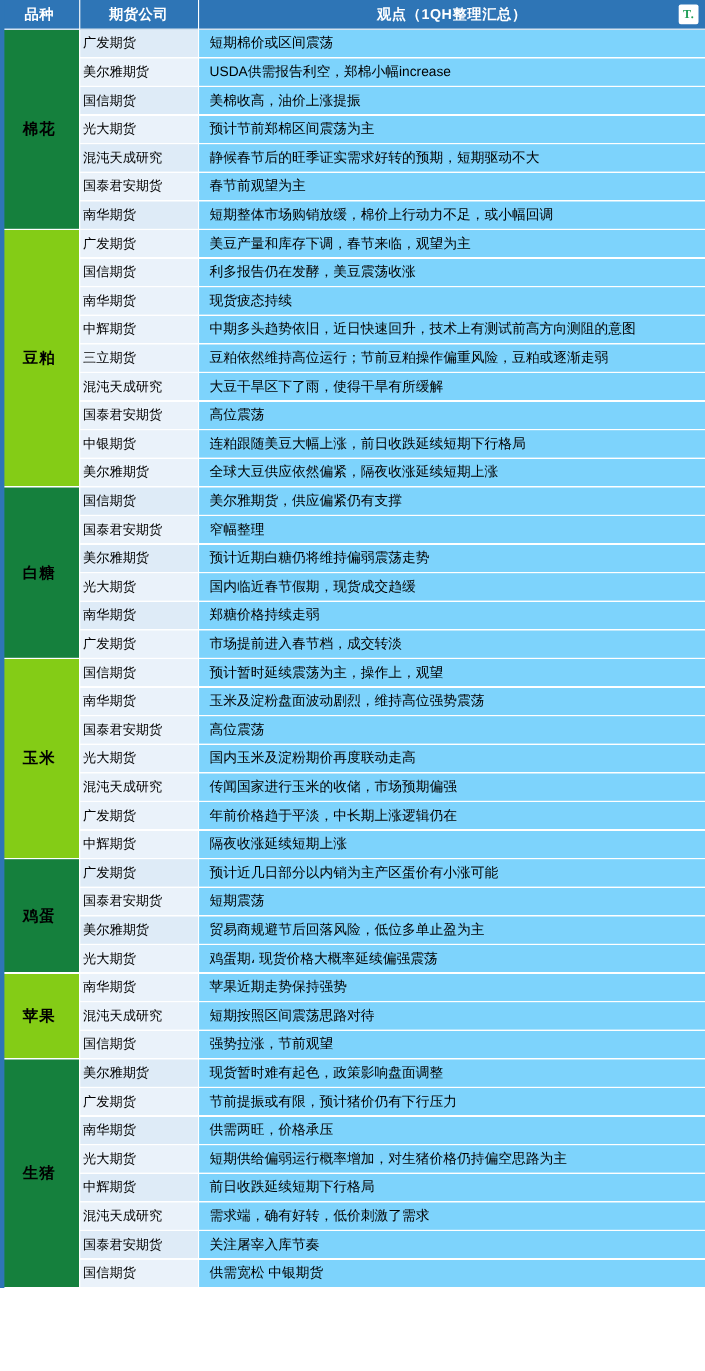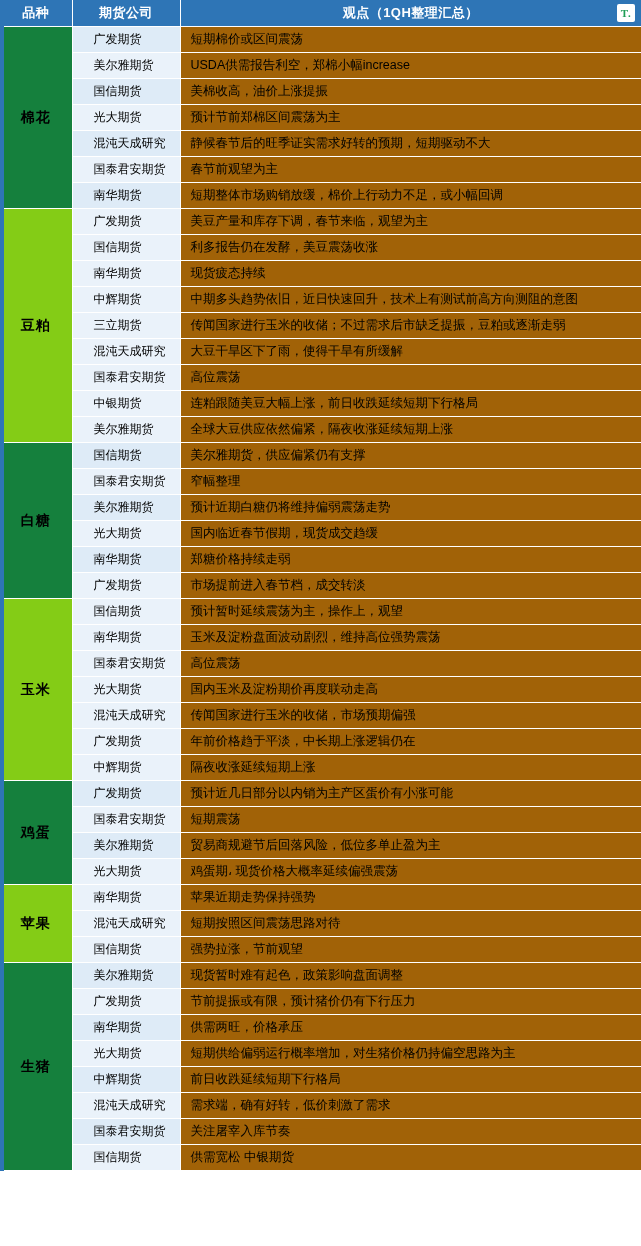--- a/index.html
+++ b/index.html
@@ -76,35 +76,35 @@
   td.variety {
     text-align: center;
     font-size: 14px;
     font-weight: bold;
     letter-spacing: 1px;
     padding: 0 2px;
   }
   td.company {
     text-align: left;
     font-size: 12px;
-    padding-left: 21px;
+    padding-left: 3px;
   }
   td.view {
     text-align: left;
     padding-left: 10px;
     font-size: 12.5px;
   }
 
   
   .grp-a td.variety { background: #15803d; }
   .grp-b td.variety { background: #84cc16; }
   .grp-a td.company { background: #deebf7; }
   .grp-b td.company { background: #eaf2fa; }
   .grp-a td.view,
-  .grp-b td.view { background: #a16207; }
+  .grp-b td.view { background: #7dd3fc; }
 
   .row-alt td.company { background: #eaf2fa; }
 
   
   #edge-strip {
     position: absolute;
     left: 0;
     top: 0;
     width: 4px;
     background: #2e75b6;
@@ -180,21 +180,21 @@
           <tr class="grp-b">
             <td class="company">南华期货</td>
             <td class="view">现货疲态持续</td>
           </tr>
           <tr class="grp-b row-alt">
             <td class="company">中辉期货</td>
             <td class="view">中期多头趋势依旧，近日快速回升，技术上有测试前高方向测阻的意图</td>
           </tr>
           <tr class="grp-b">
             <td class="company">三立期货</td>
-            <td class="view">传闻国家进行玉米的收储；不过需求后市缺乏提振，豆粕或逐渐走弱</td>
+            <td class="view">豆粕依然维持高位运行；节前豆粕操作偏重风险，豆粕或逐渐走弱</td>
           </tr>
           <tr class="grp-b row-alt">
             <td class="company">混沌天成研究</td>
             <td class="view">大豆干旱区下了雨，使得干旱有所缓解</td>
           </tr>
           <tr class="grp-b">
             <td class="company">国泰君安期货</td>
             <td class="view">高位震荡</td>
           </tr>
           <tr class="grp-b row-alt">

